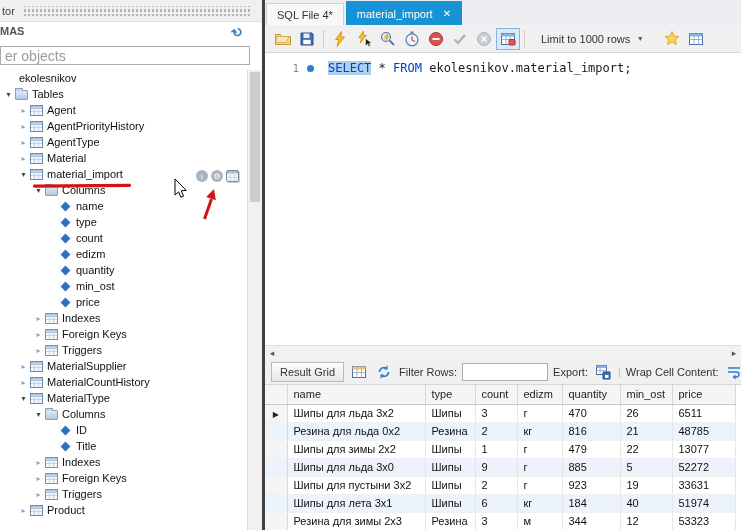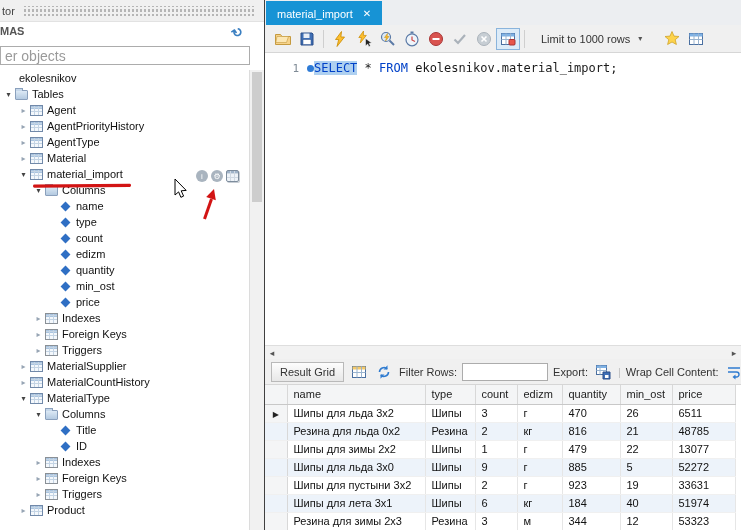--- a/index.html
+++ b/index.html
@@ -1,20 +1,20 @@
 <!DOCTYPE html>
 <html><head>
 <meta charset="utf-8">
 <style>
   * { margin:0; padding:0; box-sizing:border-box; }
   html,body { width:741px; height:530px; font-family:"Liberation Sans",sans-serif; background:#fff; }
   .app { position:relative; width:741px; height:530px; overflow:hidden; background:#f0f0f0; font-size:12px; color:#222; }
 
   
-  .sidebar { position:absolute; left:0; top:0; width:265px; height:530px; background:#fff; border-right:1px solid #404040; }
+  .sidebar { position:absolute; left:0; top:0; width:265px; height:530px; background:#fff; border-right:3px solid #404040; }
   .side-title { position:absolute; top:0; left:0; right:0; height:22px; background:#f0f0f0; border-bottom:1px solid #e2e2e2; display:flex; align-items:center; font-size:11px; color:#444; padding-left:2px; }
   .grip { flex:1; height:10px; margin:0 10px 0 8px; background-image:radial-gradient(#b5b5b5 1px, transparent 1.3px); background-size:4px 5px; background-position:0 2px; }
   .schemas-row { position:absolute; top:25px; left:0; width:249px; height:19px; display:flex; align-items:flex-start; font-size:11px; font-weight:bold; color:#555; }
   .schemas-row .sp { flex:1; }
   .refresh-glyph { color:#3a7fc1; font-size:13px; margin-right:6px; transform:rotate(-35deg); }
   .filterbox { position:absolute; top:46px; left:0; width:250px; height:19px; border:1px solid #acacac; font-size:14px; padding:0 4px; color:#333; font-family:"Liberation Sans",sans-serif; }
   .filterbox::placeholder { color:#9a9a9a; }
 
   .tree { position:absolute; top:70px; left:0; width:279px; bottom:0; overflow:hidden; font-size:11px; }
   .titem { height:16px; display:flex; align-items:center; white-space:nowrap; }
@@ -54,21 +54,21 @@
   .tbi { width:24px; height:22px; display:flex; align-items:center; justify-content:center; flex:none; }
   .tbi.pressed { border:1px solid #8ab4dc; background:#dcebf8; }
   .tbsep { width:1px; height:18px; background:#cfcfcf; margin:0 4px; flex:none; }
   .limit { display:flex; align-items:center; font-size:11px; color:#333; padding:2px 6px; margin:0 12px 0 6px; flex:none; }
   .limit .caret { margin-left:8px; font-size:8px; color:#555; }
 
   .editor { position:absolute; left:265px; top:53px; width:476px; height:292px; background:#fff; font-family:"DejaVu Sans Mono",monospace; font-size:12px; }
   .codeline { position:absolute; left:0; top:7px; height:16px; display:flex; align-items:center; width:100%; }
   .ln { width:36px; text-align:right; padding-right:2px; color:#7f8b96; font-size:11px; font-family:"DejaVu Sans Mono",monospace; }
   .bluedot { width:7px; height:7px; border-radius:50%; background:#2e7bd6; margin-left:6px; flex:none; }
-  .sqltext { white-space:pre; }
+  .sqltext { margin-left:14px; white-space:pre; }
   .tok-keyword { color:#0041c8; }
   .tok-plain { color:#1a1a1a; }
   .tok-selected { background:#aed0f0; }
 
   .hscroll { position:absolute; left:265px; top:345px; width:476px; height:14px; background:#f2f2f2; border-top:1px solid #dedede; display:flex; align-items:center; font-size:9px; color:#555; }
   .harr { width:14px; text-align:center; flex:none; }
   .htrack { flex:1; }
 
   .rg-toolbar { position:absolute; left:265px; top:359px; width:476px; height:26px; background:#f0f0f0; border-bottom:1px solid #d6d6d6; display:flex; align-items:center; font-size:11px; color:#333; padding-left:6px; gap:5px; overflow:hidden; }
   .rg-label { border:1px solid #b9b9b9; background:linear-gradient(#fdfdfd,#e7e7e7); padding:3px 8px; font-size:11px; flex:none; }
@@ -210,26 +210,26 @@
           <span class="tlabel">MaterialType</span>
         </div>
         <div class="titem" style="padding-left: 32px;">
           <span class="exp">▾</span>
           <span class="tico folder"></span>
           <span class="tlabel">Columns</span>
         </div>
         <div class="titem" style="padding-left: 47px;">
           <span class="exp"></span>
           <span class="tico diamond"></span>
+          <span class="tlabel">ID</span>
+        </div>
+        <div class="titem" style="padding-left: 47px;">
+          <span class="exp"></span>
+          <span class="tico diamond"></span>
           <span class="tlabel">Title</span>
-        </div>
-        <div class="titem" style="padding-left: 47px;">
-          <span class="exp"></span>
-          <span class="tico diamond"></span>
-          <span class="tlabel">ID</span>
         </div>
         <div class="titem" style="padding-left: 32px;">
           <span class="exp c">▸</span>
           <span class="tico grid"></span>
           <span class="tlabel">Indexes</span>
         </div>
         <div class="titem" style="padding-left: 32px;">
           <span class="exp c">▸</span>
           <span class="tico grid"></span>
           <span class="tlabel">Foreign Keys</span>
@@ -249,20 +249,23 @@
       <div class="vthumb"></div>
     </div>
     <div class="hover-icons">
       <span class="hico">i</span>
       <span class="hico">⚙</span>
       <span class="hico gridico"></span>
     </div>
   </aside>
 
   <div class="tabbar" id="tabbar">
+      <div class="tab">
+        <span>SQL File 4*</span>
+      </div>
       <div class="tab active">
         <span>material_import</span>
         <span class="close">✕</span>
       </div>
     </div>
 
   <div class="toolbar">
     <span class="tbi">
       <svg width="18" height="18" viewBox="0 0 18 18">
           <path d="M1.5 4.5h5l1.5 2h8.5v8h-15z" fill="#f7d38a" stroke="#c59a3f"></path>

